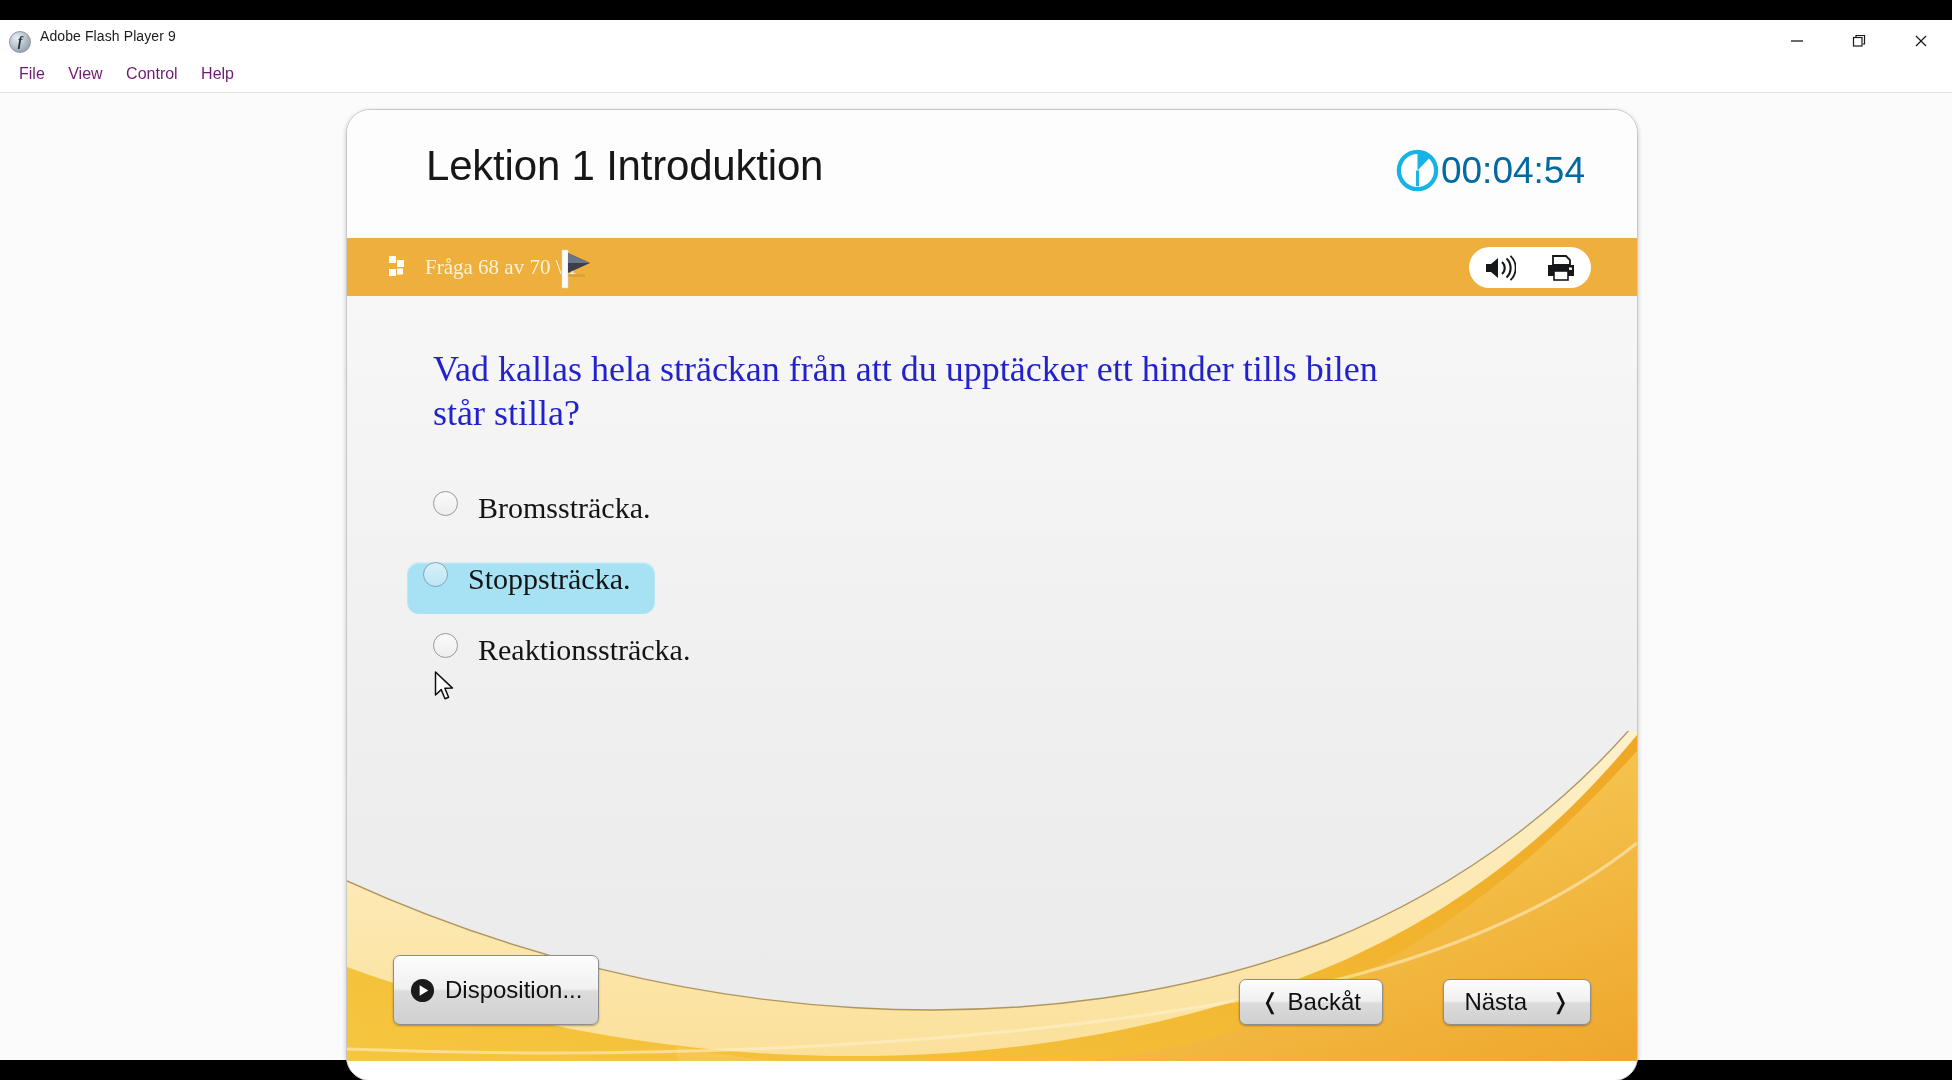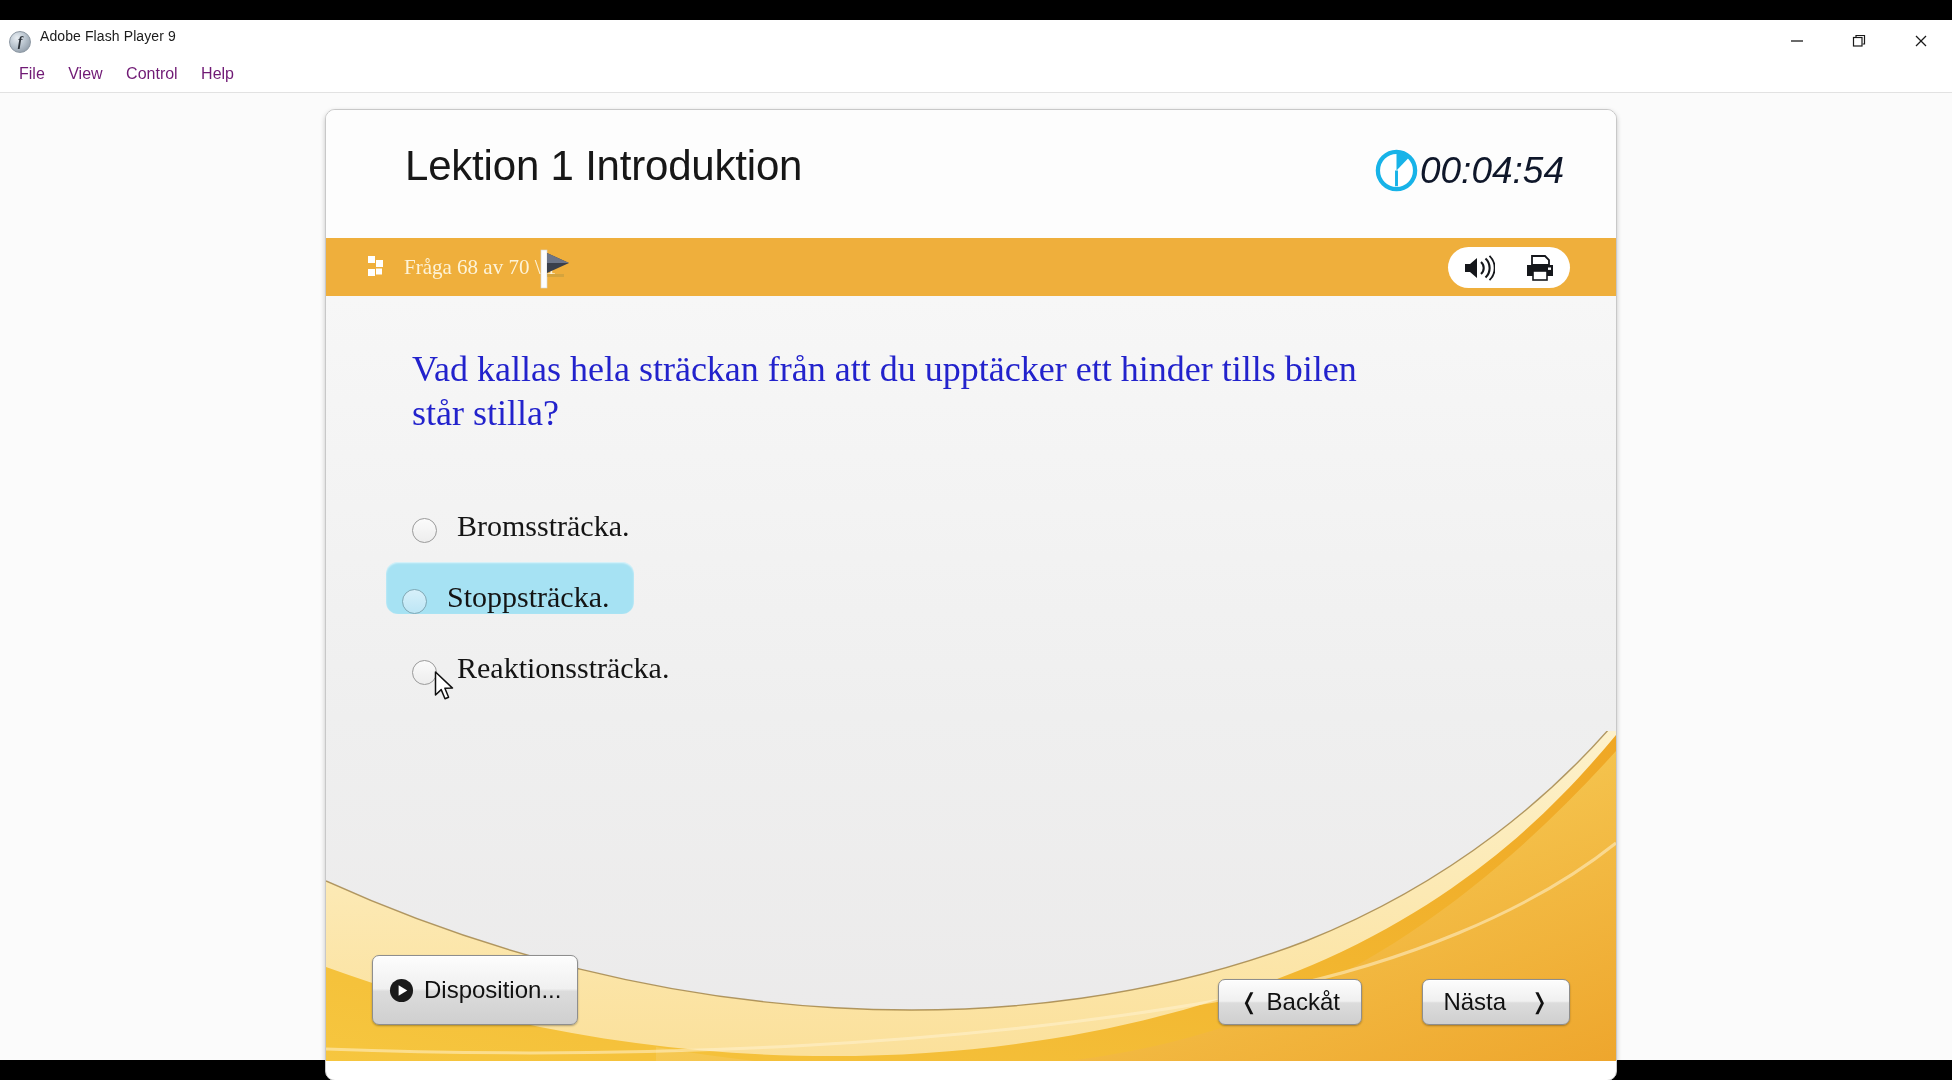--- a/index.html
+++ b/index.html
@@ -30,51 +30,51 @@
   
   #menu-bar{position:relative;height:30px;background:#ffffff;padding-left:10px;}
   .menu-item{display:inline-block;font-size:16px;color:#701a75;padding:3px 10px 3px 9px;cursor:default;text-align:right;}
 
   #chrome-divider{height:1px;background:#e2e2e2;}
 
   
   #stage{position:absolute;left:0;top:73px;width:1952px;height:967px;background:#fbfbfb;}
 
   
-  #course-card{position:absolute;left:325px;top:16px;width:1290px;height:970px;
-               background:#ffffff;border:1px solid #c8c8c8;border-radius:10px;
+  #course-card{position:absolute;left:346px;top:16px;width:1290px;height:970px;
+               background:#ffffff;border:1px solid #c8c8c8;border-radius:24px;
                box-shadow:0 2px 5px rgba(0,0,0,.22);overflow:hidden;}
 
   
   #course-header{position:relative;height:128px;background:#fdfdfd;}
   #lesson-title{position:absolute;left:79px;top:32px;font-size:42px;color:#171717;
                 font-family:"Liberation Sans",sans-serif;letter-spacing:-.2px;}
   #timer{position:absolute;right:52px;top:37px;display:flex;align-items:center;gap:0px;}
   #clock-icon{width:47px;height:47px;flex:0 0 auto;}
-  #timer-text{font-size:37px;color:#0f172a;letter-spacing:0px;font-style:italic;}
+  #timer-text{font-size:37px;color:#0369a1;letter-spacing:0px;}
 
   
   #nav-strip{position:relative;height:58px;background:#efaf3c;}
   #bookmark-icon{position:absolute;left:41px;top:17px;width:24px;height:26px;}
   #progress-text{position:absolute;left:78px;top:17px;font-size:21px;color:#fdf3d8;
                  font-family:"Liberation Serif",serif;white-space:nowrap;}
   #flag-icon{position:absolute;left:212px;top:10px;width:36px;height:42px;}
   #media-pill{position:absolute;right:46px;top:9px;width:122px;height:41px;background:#ffffff;
               border-radius:21px;display:flex;align-items:center;justify-content:space-around;}
   .pill-btn{width:40px;height:32px;display:flex;align-items:center;justify-content:center;cursor:default;}
 
   
   #course-body{position:relative;height:765px;
                background:linear-gradient(180deg,#f7f7f7 0%,#efefef 55%,#ebeaea 100%);}
 
   #question-text{position:absolute;left:86px;top:52px;width:1000px;font-size:36px;line-height:1.22;
                  color:#2222cc;font-family:"Liberation Serif",serif;}
 
   #answers{position:absolute;left:60px;top:195px;width:1000px;}
-  .answer-row{position:relative;height:52px;margin-bottom:19px;display:flex;align-items:flex-end;
+  .answer-row{position:relative;height:52px;margin-bottom:19px;display:flex;align-items:flex-start;
               padding-left:26px;border-radius:12px;width:auto;}
   .answer-row.selected{background:#a6e2f3;width:232px;box-shadow:inset 0 1px 2px rgba(255,255,255,.7);padding-left:16px;}
   .radio{width:25px;height:25px;border-radius:50%;border:1.6px solid #9a9a9a;
          background:linear-gradient(180deg,#fbfbfb 0%,#ededed 100%);flex:0 0 auto;box-sizing:border-box;}
   .answer-row.selected .radio{border-color:#7fa7b4;background:linear-gradient(180deg,#d7f0fa 0%,#bde6f5 100%);}
   .answer-label{margin-left:20px;font-size:30px;color:#141414;font-family:"Liberation Serif",serif;white-space:nowrap;}
 
   
   #swoosh{position:absolute;left:0;bottom:0;width:1290px;height:330px;pointer-events:none;}
 

